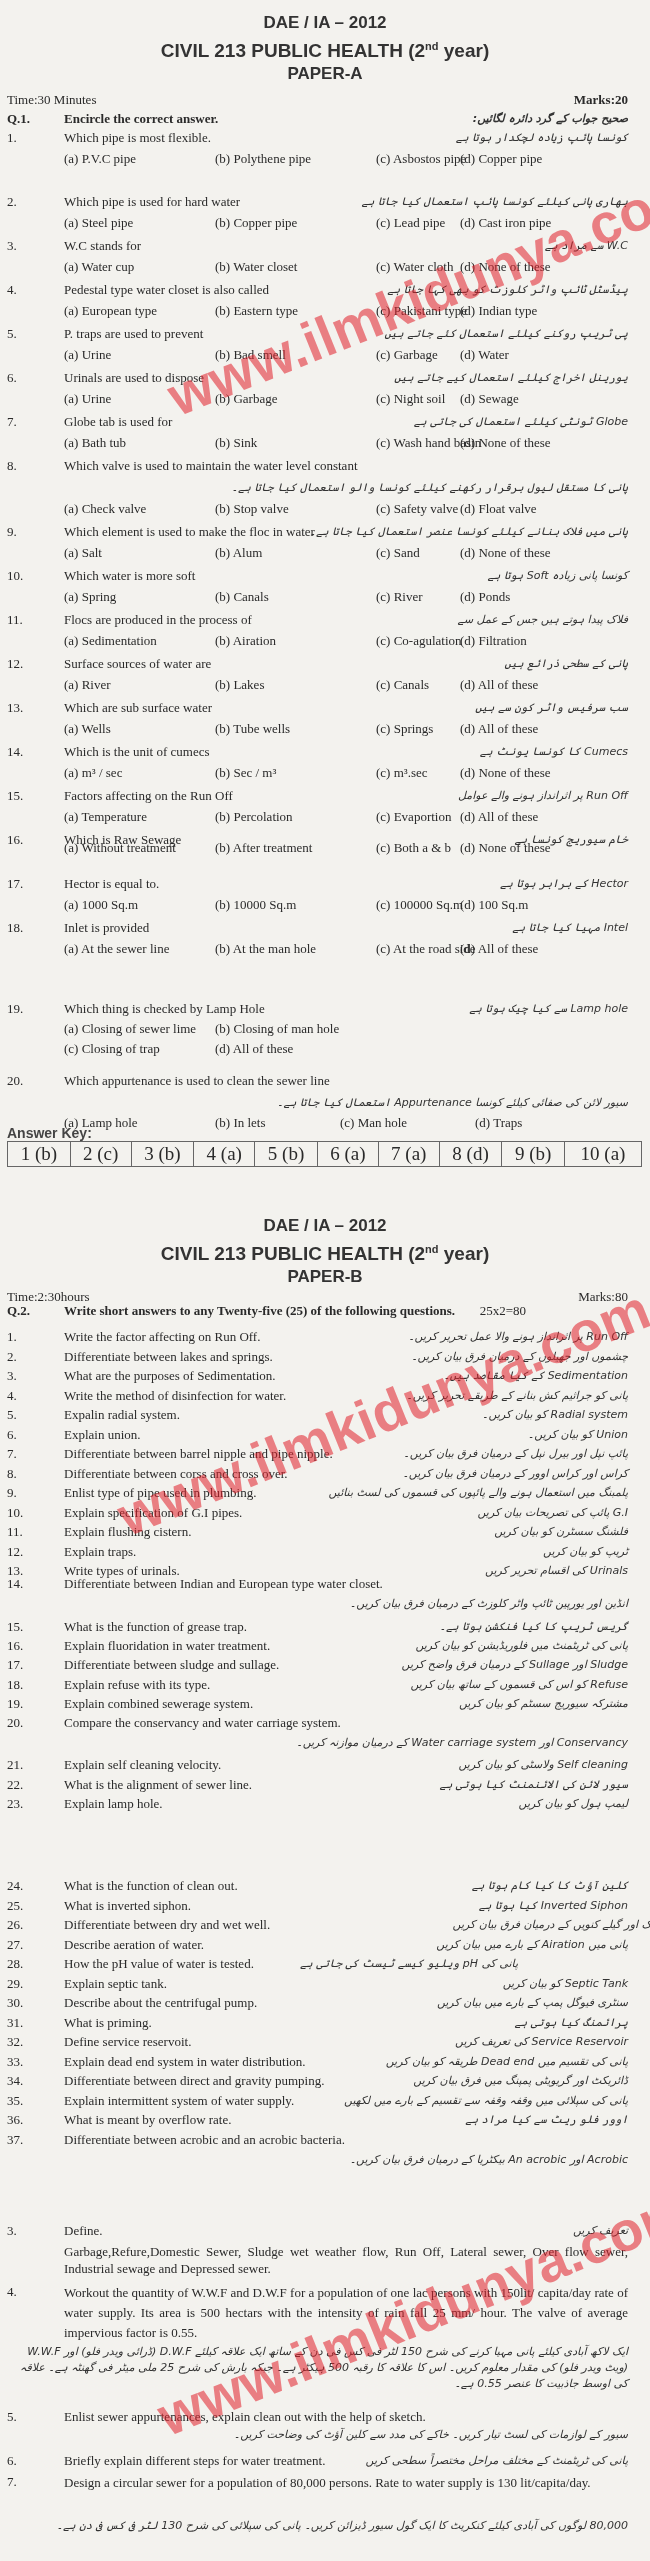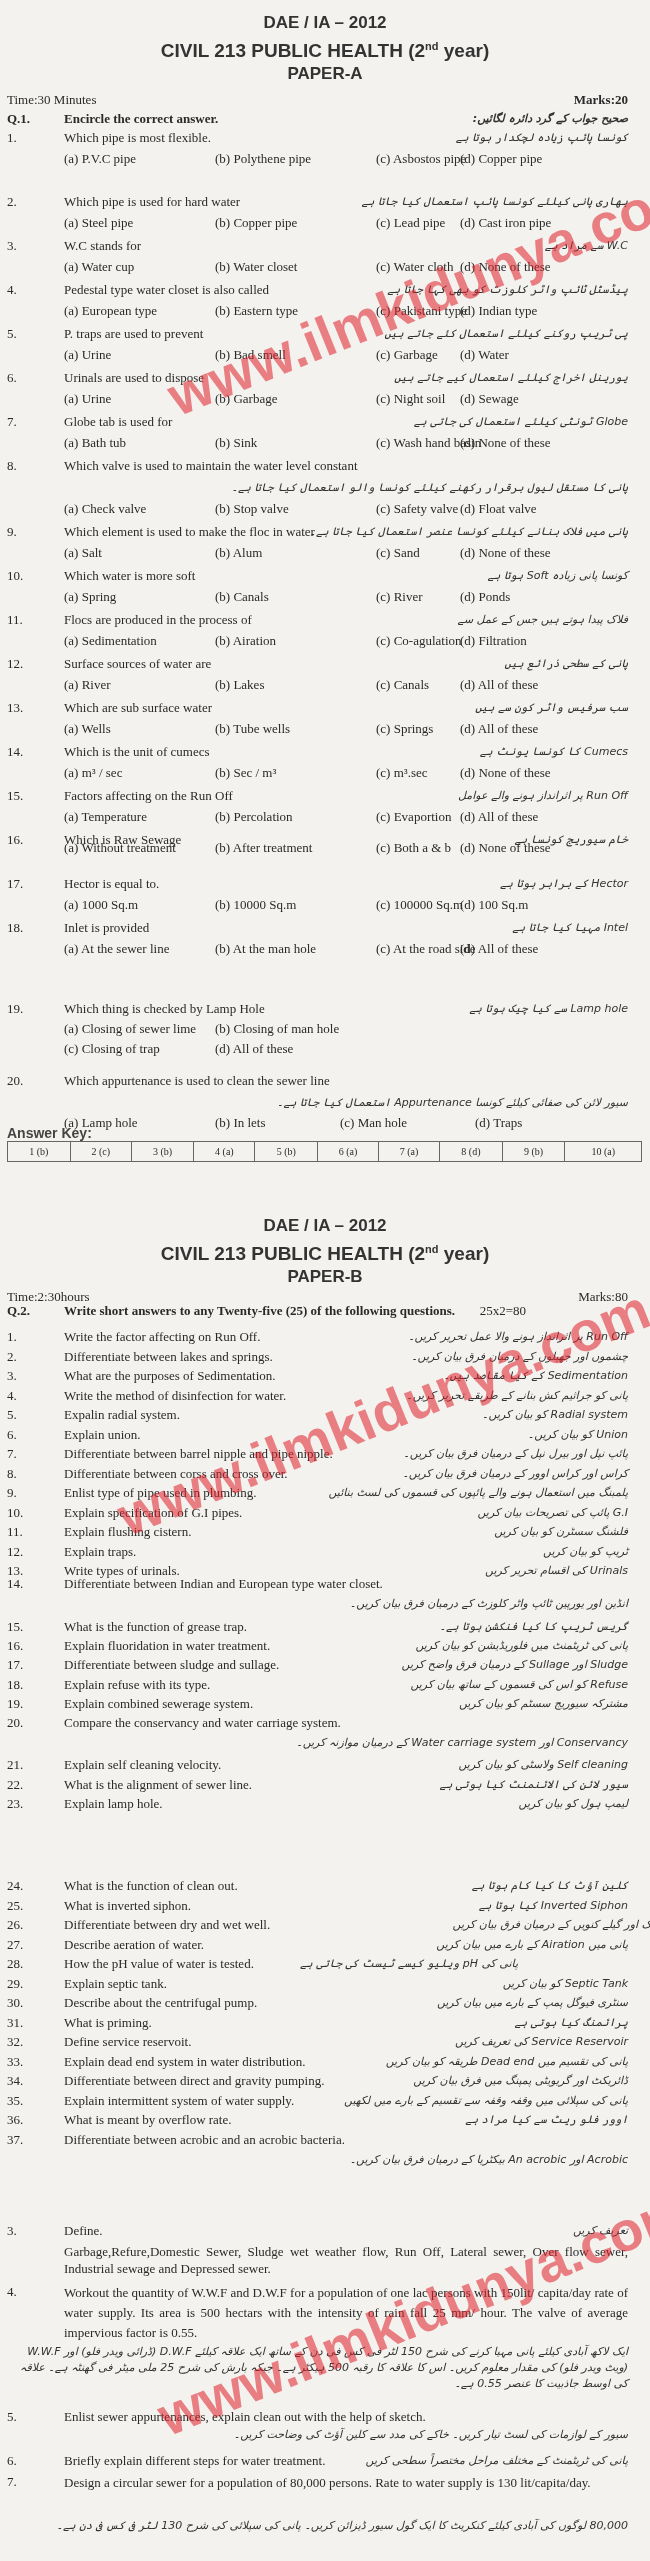--- a/index.html
+++ b/index.html
@@ -12,21 +12,21 @@
   .hdr .l3{font-size:17px;line-height:22px;}
   .meta{display:flex;justify-content:space-between;padding:0 22px 0 7px;font-size:13px;}
   .row{position:relative;font-size:13px;line-height:17px;height:17px;}
   .num{position:absolute;left:7px;}
   .q{position:absolute;left:64px;}
   .qb{position:absolute;left:64px;font-weight:bold;}
   .ur{position:absolute;right:22px;direction:rtl;font-family:"DejaVu Sans",sans-serif;font-size:11px;font-style:italic;color:#333;}
   .opt{position:absolute;font-size:13px;}
   .o1{left:64px;} .o2{left:215px;} .o3{left:376px;} .o4{left:460px;}
   .ak-title{font-family:"Liberation Sans",sans-serif;font-weight:bold;font-size:14px;color:#444;padding-left:7px;}
-  table.ak{border-collapse:collapse;margin-left:7px;width:635px;font-size:10px;}
+  table.ak{border-collapse:collapse;margin-left:7px;width:635px;font-size:19px;}
   table.ak td{border:1px solid #666;text-align:center;height:17px;padding:1px 0;}
   .wm{position:absolute;color:#e2202a;font-family:"Liberation Sans",sans-serif;font-weight:bold;font-size:56px;opacity:.55;transform:rotate(-22deg);white-space:nowrap;pointer-events:none;}
   .long{position:absolute;left:64px;right:22px;font-size:13px;line-height:17px;text-align:justify;}
   .urline{position:absolute;left:7px;right:22px;direction:rtl;font-family:"DejaVu Sans",sans-serif;font-size:11px;font-style:italic;color:#333;line-height:16px;}
 </style>
 </head>
 <body>
 
 <div class="page">
 

